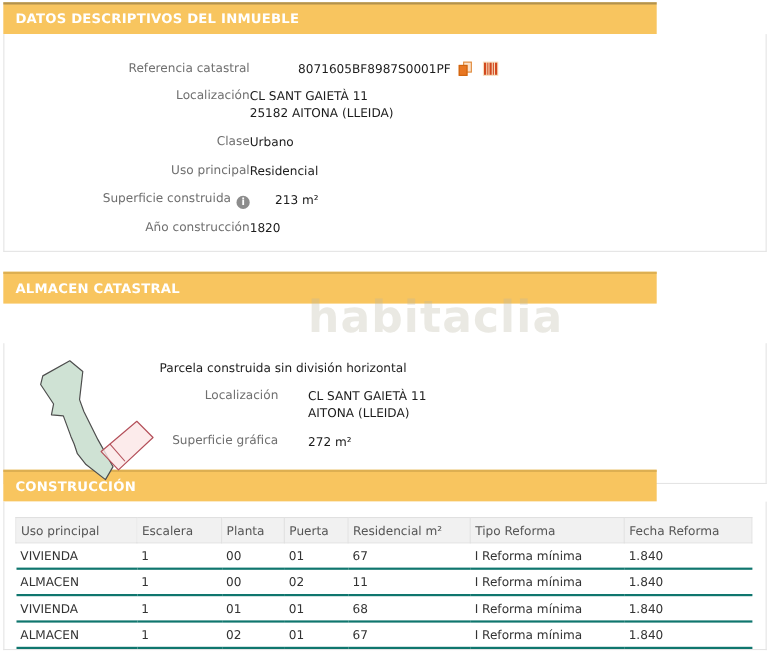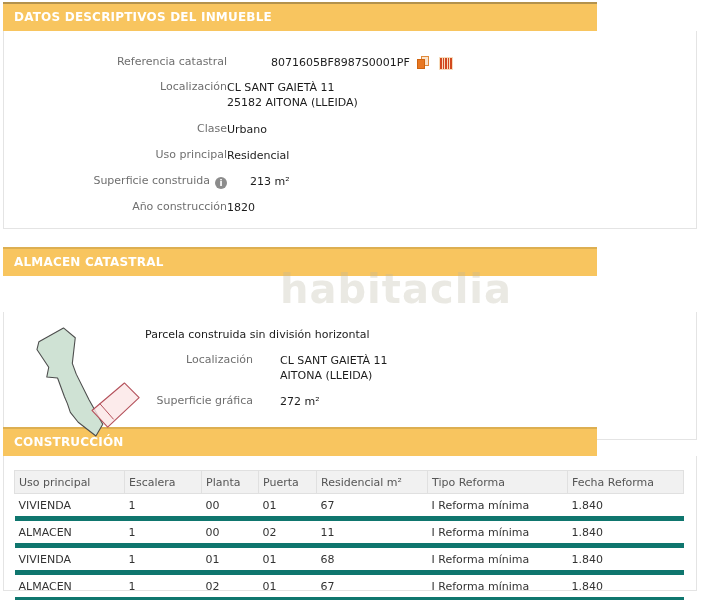--- a/index.html
+++ b/index.html
@@ -40,21 +40,21 @@
   }
   table.cons{
     position:absolute;left:10px;top:14px;width:670px;border-collapse:collapse;
     font-size:11px;table-layout:fixed;
   }
   table.cons th{
     background:#f1f1f1;color:#555555;font-weight:normal;text-align:left;
     border:1px solid #e0e0e0;padding:4px 3px 4px 4px;height:14px;white-space:nowrap;overflow:hidden;
   }
   table.cons td{
-    color:#333333;text-align:left;border-bottom:5px solid #0f766e;
+    color:#333333;text-align:left;border-bottom:2px solid #0f766e;
     padding:4px 3px 4px 4px;height:14px;white-space:nowrap;overflow:hidden;
   }
 </style>
 </head>
 <body>
 
 <div class="section-header hdr1" style="top:2px;">DATOS DESCRIPTIVOS DEL INMUEBLE</div>
 
 <div class="section-body" style="top:31px;height:198px;">
 

